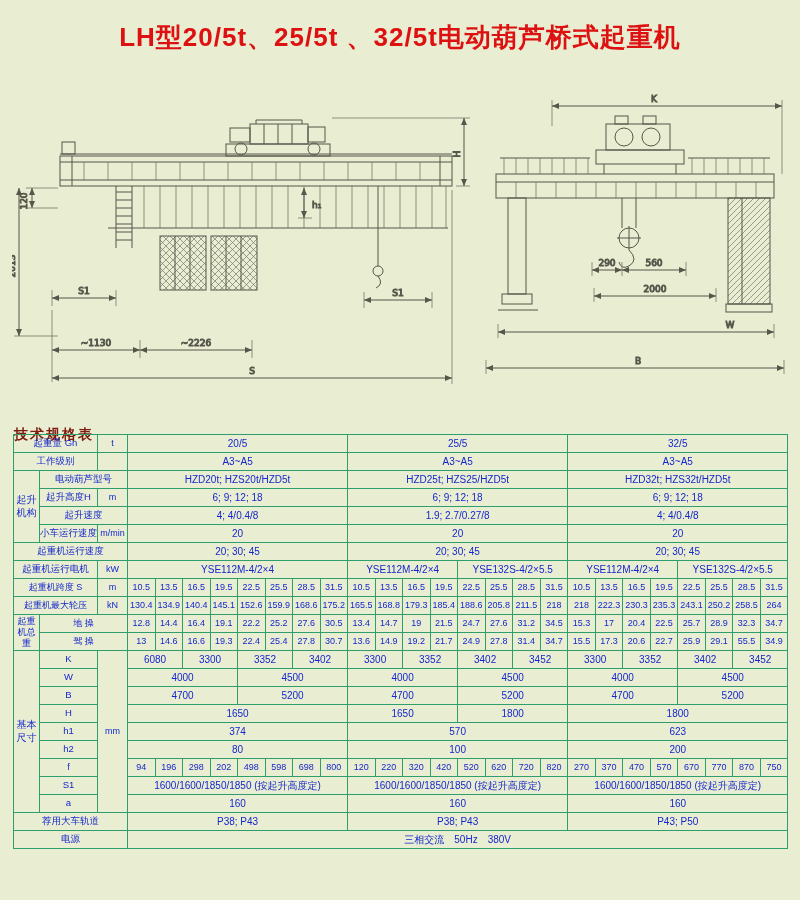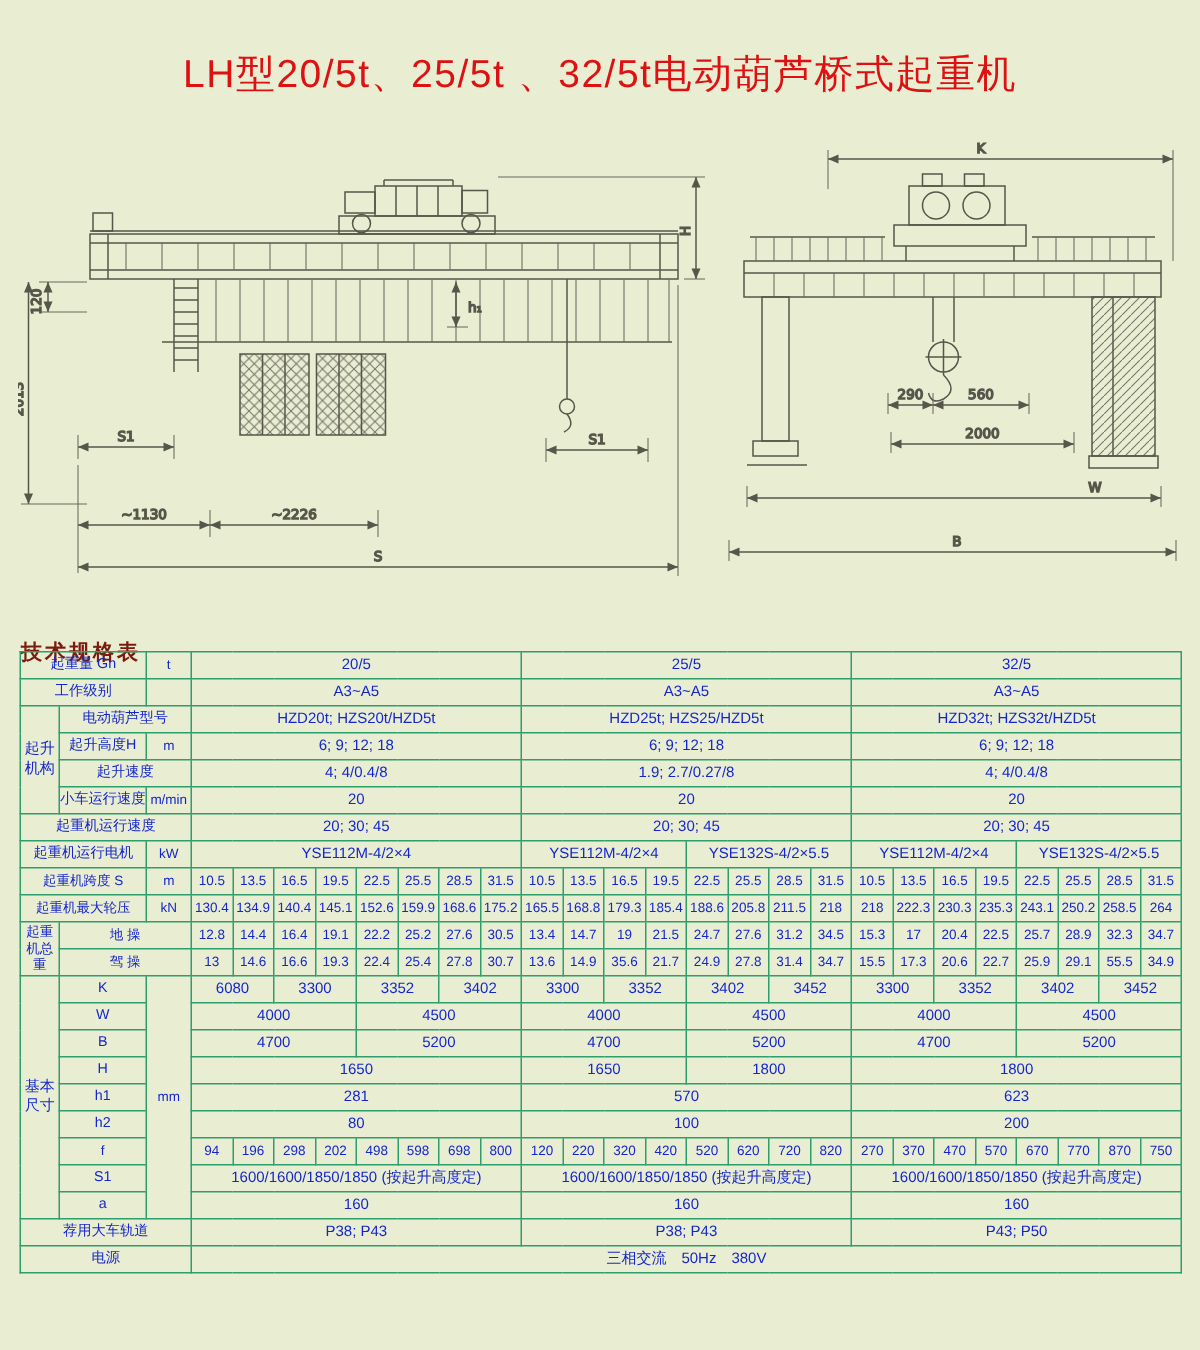--- a/index.html
+++ b/index.html
@@ -2,22 +2,22 @@
 <html><head>
 <meta charset="utf-8">
 <style>
   html,body{margin:0;padding:0;}
   body{
     width:800px;height:900px;overflow:hidden;position:relative;
     background:#e9edd2;
     font-family:"Liberation Sans","DejaVu Sans",sans-serif;
   }
   .title{
-    color:#dd1111;font-size:26px;font-weight:normal;text-align:center;
-    padding-top:32px;letter-spacing:1px;
+    color:#dd1111;font-size:26px;font-weight:bold;text-align:center;
+    padding-top:20px;letter-spacing:1px;
   }
   .drawing-area{position:absolute;top:78px;left:0;width:800px;height:340px;}
   #side-view{position:absolute;left:12px;top:0;}
   #end-view{position:absolute;left:478px;top:0;}
   .ln{stroke:#56564a;stroke-width:1;fill:none;}
   .thin{stroke:#6a6a5c;stroke-width:0.7;fill:none;}
   svg text{fill:#45453c;font-size:9px;font-family:"DejaVu Sans",sans-serif;}
   .spec-heading{
     position:absolute;top:426px;left:14px;
     font-size:14px;font-weight:bold;color:#7c1a0e;letter-spacing:2px;
@@ -422,21 +422,21 @@
         <td>13</td>
         <td>14.6</td>
         <td>16.6</td>
         <td>19.3</td>
         <td>22.4</td>
         <td>25.4</td>
         <td>27.8</td>
         <td>30.7</td>
         <td>13.6</td>
         <td>14.9</td>
-        <td>35.6</td>
+        <td>19.2</td>
         <td>21.7</td>
         <td>24.9</td>
         <td>27.8</td>
         <td>31.4</td>
         <td>34.7</td>
         <td>15.5</td>
         <td>17.3</td>
         <td>20.6</td>
         <td>22.7</td>
         <td>25.9</td>
@@ -481,21 +481,21 @@
       </tr>
       <tr>
         <td class="rowlabel">H</td>
         <td colspan="8">1650</td>
         <td colspan="4">1650</td>
         <td colspan="4">1800</td>
         <td colspan="8">1800</td>
       </tr>
       <tr>
         <td class="rowlabel">h1</td>
-        <td colspan="8">281</td>
+        <td colspan="8">374</td>
         <td colspan="8">570</td>
         <td colspan="8">623</td>
       </tr>
       <tr>
         <td class="rowlabel">h2</td>
         <td colspan="8">80</td>
         <td colspan="8">100</td>
         <td colspan="8">200</td>
       </tr>
       <tr class="num">

